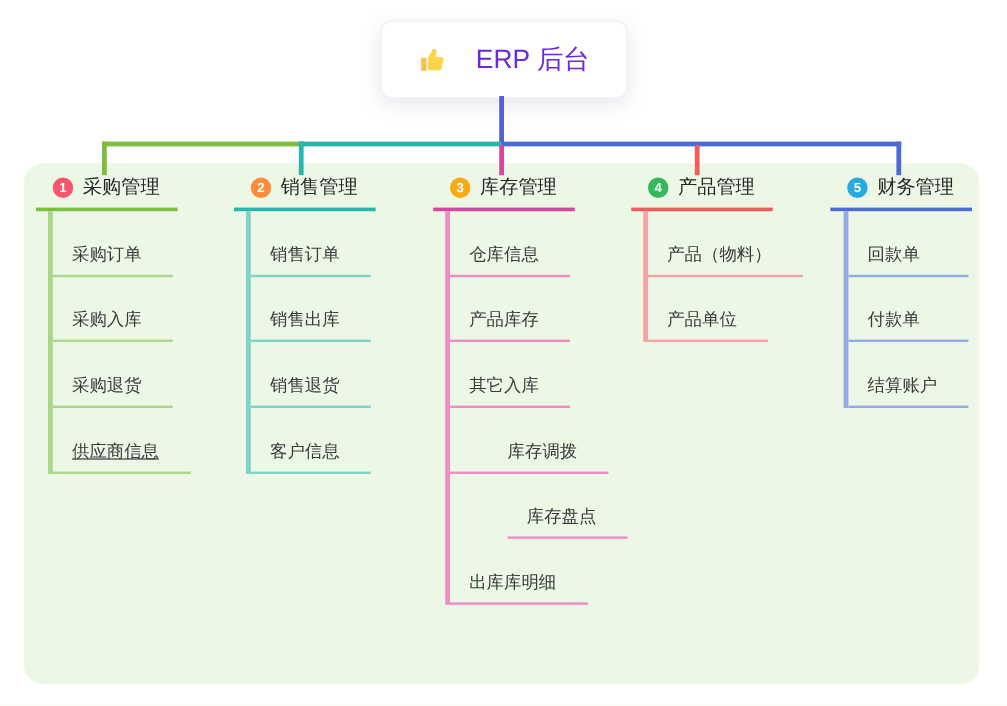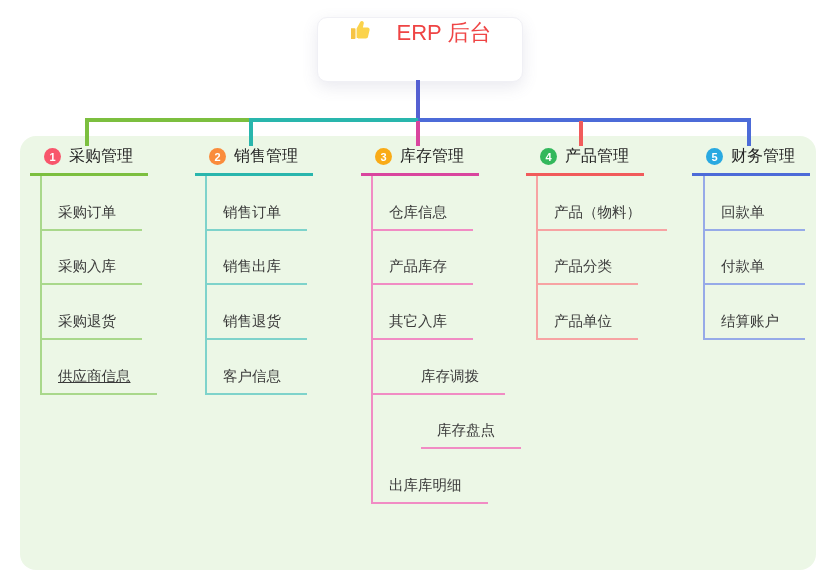--- a/index.html
+++ b/index.html
@@ -17,24 +17,24 @@
     border-radius: 16px;
   }
   .root-node {
     position: absolute;
     left: 317px; top: 17px;
     width: 206px; height: 65px;
     background: #ffffff;
     border: 1px solid #f0f0f5;
     border-radius: 10px;
     box-shadow: 0 5px 16px rgba(100,100,140,0.14);
-    display: flex; align-items: flex-start; justify-content: center;
+    display: flex; align-items: center; justify-content: center;
     gap: 24px;
     font-size: 22px;
-    color: #ef4444;
+    color: #6d28d9;
   }
   .root-node .thumb { width: 24px; height: 24px; display: inline-block; }
   .line { position: absolute; }
   .col { position: absolute; top: 145px; }
   .col-header {
     display: flex; align-items: center;
     gap: 8px;
     width: 118px; height: 31px;
     padding: 0 0 5px 14px;
     border-bottom: 3px solid #999;
@@ -43,21 +43,21 @@
   }
   .badge {
     width: 17px; height: 17px; min-width: 17px;
     border-radius: 50%;
     color: #ffffff;
     font-size: 11px; font-weight: 700;
     display: flex; align-items: center; justify-content: center;
   }
   .children {
     margin-left: 10px;
-    border-left: 2px solid #6d28d9;
+    border-left: 4px solid #6d28d9;
     width: max-content;
   }
   .child-row {
     height: 54.7px;
     display: flex; align-items: flex-end;
     padding: 0 26px 7px 16px;
     border-bottom: 2px solid #ccc;
     width: max-content;
     min-width: 100px;
     font-size: 14.5px; color: #3a3a3a;
@@ -132,21 +132,20 @@
   </div>
 </div>
 
 <div class="col" style="left:526px;">
   <div class="col-header" style="border-bottom-color: rgb(241, 91, 91);">
     <span class="badge" style="background: rgb(51, 184, 92);">4</span>
     <span>产品管理</span>
   </div>
   <div class="children" style="border-left-color: rgb(247, 163, 163);">
     <div class="child-row" style="border-bottom-color: rgb(247, 163, 163);">产品（物料）</div>
-    <div class="child-row" style="border-bottom-color: rgb(247, 163, 163);">产品分类</div>
     <div class="child-row" style="border-bottom-color: rgb(247, 163, 163);">产品单位</div>
   </div>
 </div>
 
 <div class="col" style="left:692px;">
   <div class="col-header" style="border-bottom-color: rgb(76, 107, 216);">
     <span class="badge" style="background: rgb(41, 169, 225);">5</span>
     <span>财务管理</span>
   </div>
   <div class="children" style="border-left-color: rgb(150, 170, 232); margin-left: 11px;">

